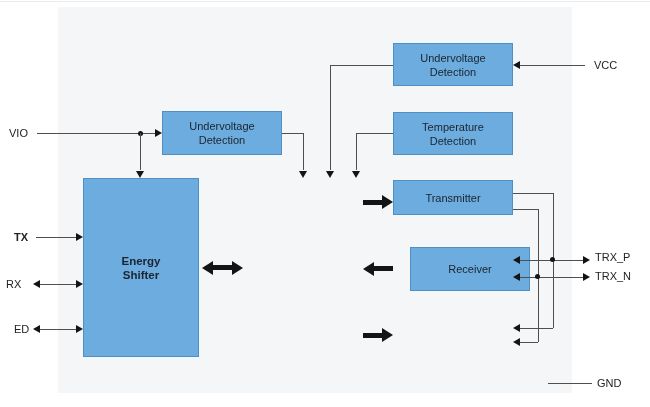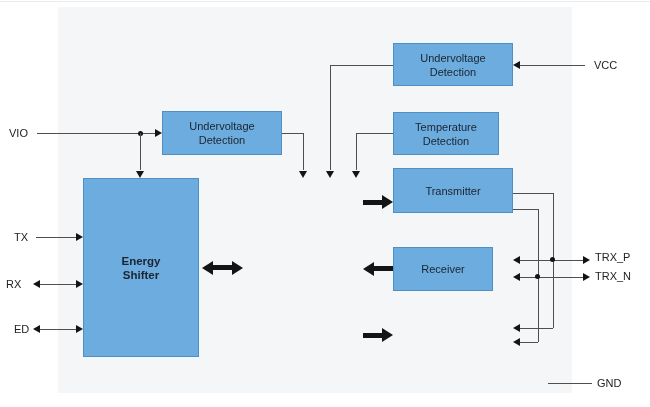--- a/index.html
+++ b/index.html
@@ -41,33 +41,33 @@
     <span>Shifter</span>
   </div>
   <div class="block" style="left:162px;top:111px;width:120px;height:44px;">
     <span>Undervoltage</span>
     <span>Detection</span>
   </div>
   <div class="block" style="left:393px;top:43px;width:120px;height:43px;">
     <span>Undervoltage</span>
     <span>Detection</span>
   </div>
-  <div class="block" style="left:393px;top:112px;width:106px;height:43px;">
+  <div class="block" style="left:393px;top:112px;width:120px;height:43px;">
     <span>Temperature</span>
     <span>Detection</span>
   </div>
-  <div class="block" style="left:393px;top:168px;width:120px;height:45px;">
+  <div class="block" style="left:393px;top:180px;width:120px;height:35px;">
     <span>Transmitter</span>
   </div>
-  <div class="block" style="left:393px;top:247px;width:100px;height:44px;">
+  <div class="block" style="left:410px;top:247px;width:120px;height:44px;">
     <span>Receiver</span>
   </div>
 
   <div class="portlabel" style="left:9px;top:127px;">VIO</div>
-  <div class="portlabel" style="left:14px;top:231px;">TX</div>
+  <div class="portlabel" style="left:14px;top:231px;font-weight:bold;">TX</div>
   <div class="portlabel" style="left:6px;top:278px;">RX</div>
   <div class="portlabel" style="left:14px;top:323px;">ED</div>
   <div class="portlabel" style="left:594px;top:59px;">VCC</div>
   <div class="portlabel" style="left:595px;top:251px;">TRX_P</div>
   <div class="portlabel" style="left:595px;top:270px;">TRX_N</div>
   <div class="portlabel" style="left:597px;top:377px;">GND</div>
 
   <div class="hline" style="left:37px;top:133px;width:118px;"></div>
   <div class="arr r" style="left:155px;top:129px;"></div>
   <div class="dot" style="left:138px;top:131px;"></div>

